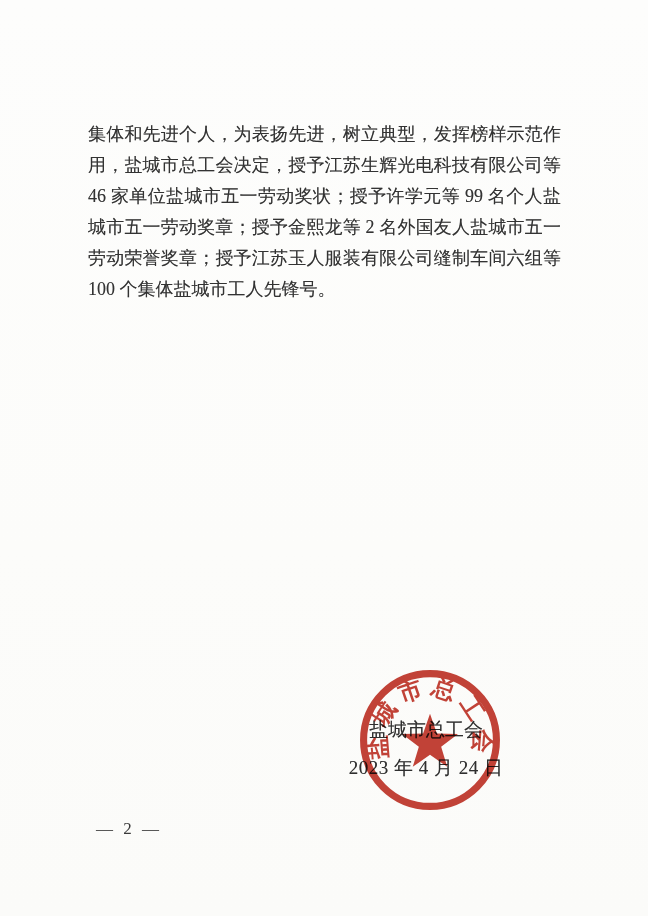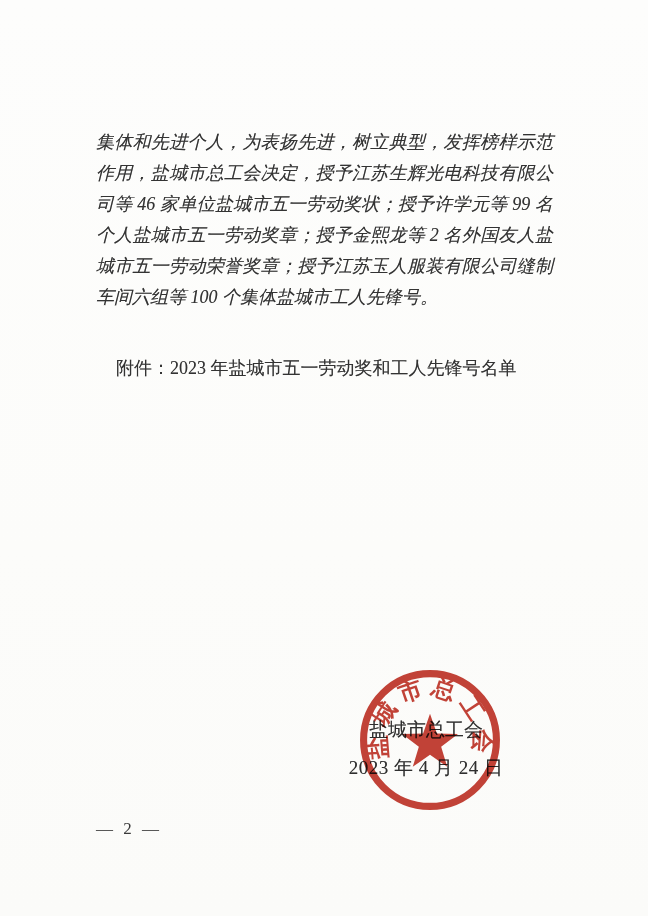--- a/index.html
+++ b/index.html
@@ -18,21 +18,21 @@
   }
   .body-text {
     position: absolute;
     left: 80px; top: 111px; width: 489px;
     font-size: 18px;
     line-height: 31px;
     text-align: justify;
     color: #333;
     text-shadow: 0 0 0.6px rgba(60,60,60,0.45);
   }
-  .para { margin: 16px; font-style: italic; }
+  .para { margin: 8px; }
   .para.indented { text-indent: 36px; }
   .attachment-line {
     margin: 40px 0 0 0;
     text-indent: 36px;
   }
   .signature-block {
     position: absolute;
     left: 301px; top: 717px; width: 250px;
     text-align: center;
     font-size: 19px;
@@ -56,21 +56,20 @@
     color: #3a3a3a;
   }
 </style>
 </head>
 <body>
 
 <div class="page">
 
   <div class="body-text">
     <p class="para">集体和先进个人，为表扬先进，树立典型，发挥榜样示范作用，盐城市总工会决定，授予江苏生辉光电科技有限公司等 46 家单位盐城市五一劳动奖状；授予许学元等 99 名个人盐城市五一劳动奖章；授予金熙龙等 2 名外国友人盐城市五一劳动荣誉奖章；授予江苏玉人服装有限公司缝制车间六组等 100 个集体盐城市工人先锋号。</p>
-    <p class="attachment-line">附件：2023 年盐城市五一劳动奖和工人先锋号名单</p>
   </div>
 
   <div class="signature-block">
     <div class="sig-org">盐城市总工会</div>
     <div class="sig-date">2023 年 4 月 24 日</div>
   </div>
 
   <svg class="seal" viewBox="0 0 142 142" aria-hidden="true">
     <circle cx="71" cy="71" r="65.5" fill="none" stroke-width="7" stroke="#bf3327"></circle>
     <polygon points="71,45 64.2,64.6 43.4,65.0 60.0,77.6 54.0,97.5 71,85.6 88.0,97.5 82.0,77.6 98.6,65.0 77.8,64.6" fill="#bf3327"></polygon>

